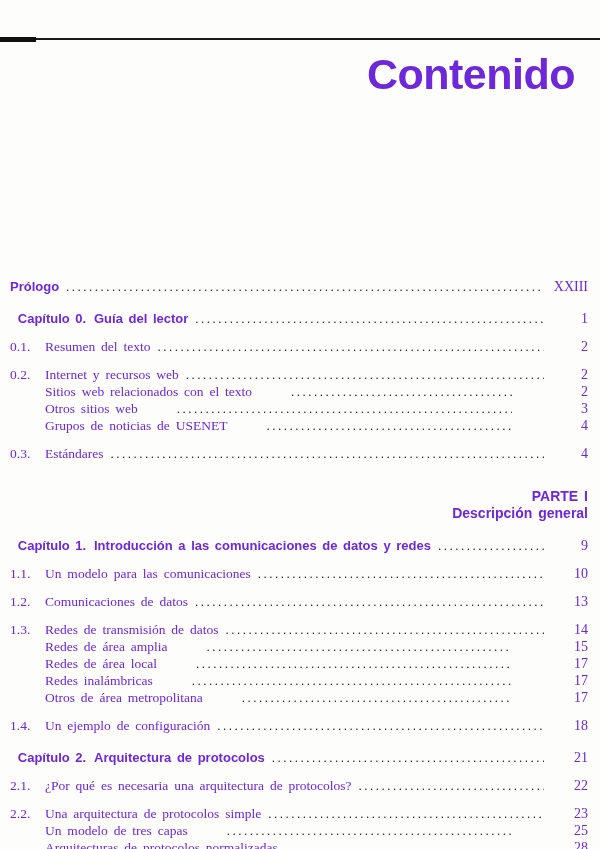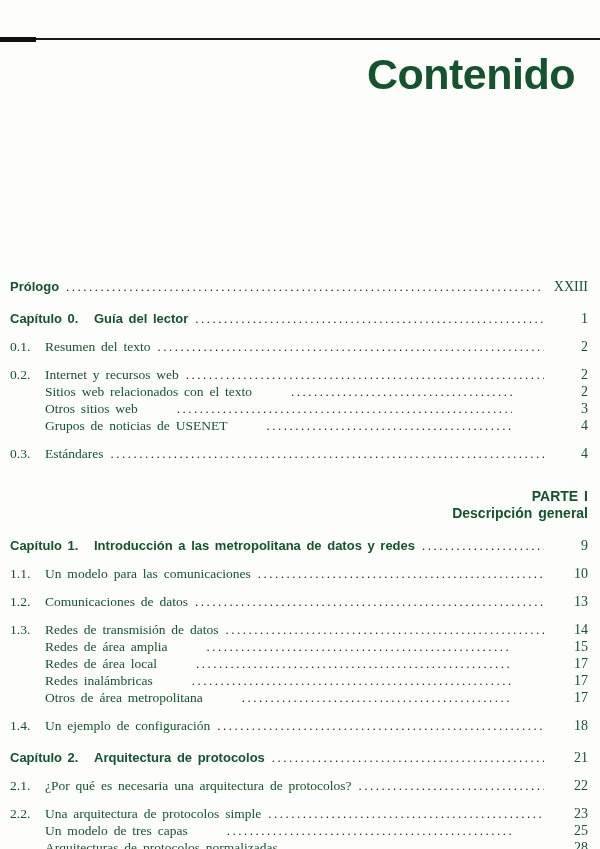--- a/index.html
+++ b/index.html
@@ -1,18 +1,18 @@
 <!DOCTYPE html>
 <html><head>
 <meta charset="utf-8">
 <style>
   html,body{margin:0;padding:0;background:#e8e8e8;}
   .page{
     position:relative;width:600px;height:849px;margin:0 auto;
-    background:#fdfdfb;overflow:hidden;color:#14532d;
+    background:#fdfdfb;overflow:hidden;color:#6d28d9;
   }
   .rule{position:absolute;left:0;top:38px;width:600px;height:2px;background:#1a1a1a;}
   .rule-blob{position:absolute;left:0;top:37px;width:36px;height:5px;background:#101010;}
   .title{
     position:absolute;top:53px;right:25px;margin:0;
     font-family:"Liberation Sans",sans-serif;font-weight:700;
     font-size:43px;line-height:1;letter-spacing:-0.5px;
   }
   .toc{position:absolute;left:10px;right:12px;top:263px;}
   .row{
@@ -23,21 +23,21 @@
   .row.section{margin-top:11px;}
   .row.section .num,.row.section .label{font-weight:400;}
   .row.chapter{
     margin-top:15px;
     font-family:"Liberation Sans",sans-serif;font-weight:700;font-size:13px;
     word-spacing:2px;
   }
   .row.sub{padding-left:35px;gap:32px;}
   .num{flex:none;white-space:nowrap;}
   .section .num{width:35px;}
-  .chapter .num{width:84px;}
+  .chapter .num{width:84px;text-align:center;}
   .label{flex:none;white-space:nowrap;}
   .dots{
     flex:1 1 auto;overflow:hidden;white-space:nowrap;margin:0 2px 0 7px;
     font-family:"Liberation Serif",serif;font-weight:400;font-size:13px;
     letter-spacing:2.5px;word-spacing:0;color:#222;
   }
   .dots::after{content:"................................................................................................................................................";}
   .pgnum{
     flex:none;width:42px;text-align:right;white-space:nowrap;
     font-family:"Liberation Serif",serif;font-weight:400;font-size:14px;
@@ -100,21 +100,21 @@
         <span class="label">Estándares</span>
         <span class="dots"></span>
         <span class="pgnum">4</span>
       </div>
       <div class="part-heading">
         <div class="part-line1">PARTE I</div>
         <div class="part-line2">Descripción general</div>
       </div>
       <div class="row chapter">
         <span class="num">Capítulo 1.</span>
-        <span class="label">Introducción a las metropolitana de datos y redes</span>
+        <span class="label">Introducción a las comunicaciones de datos y redes</span>
         <span class="dots"></span>
         <span class="pgnum">9</span>
       </div>
       <div class="row section">
         <span class="num">1.1.</span>
         <span class="label">Un modelo para las comunicaciones</span>
         <span class="dots"></span>
         <span class="pgnum">10</span>
       </div>
       <div class="row section">

